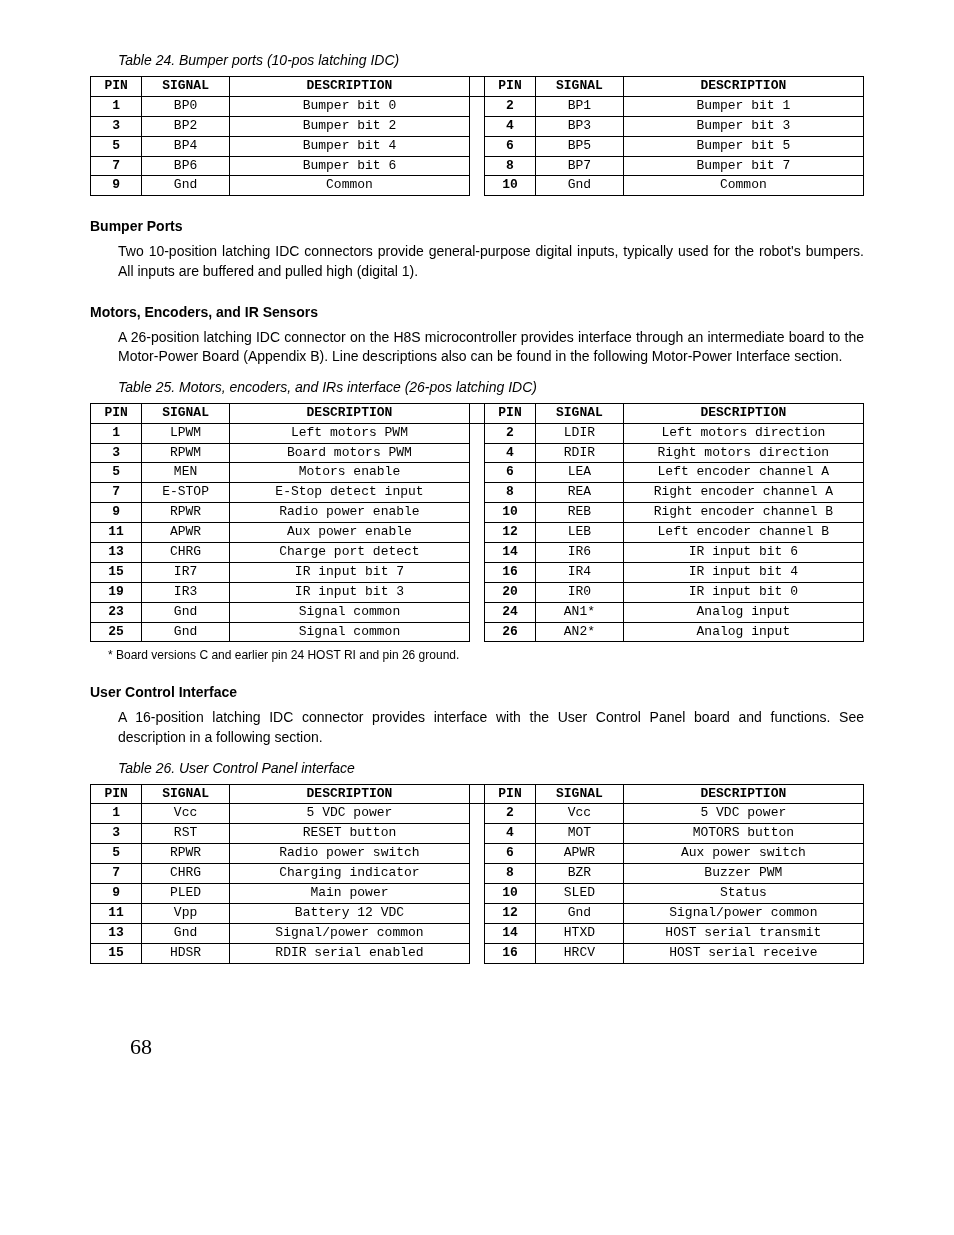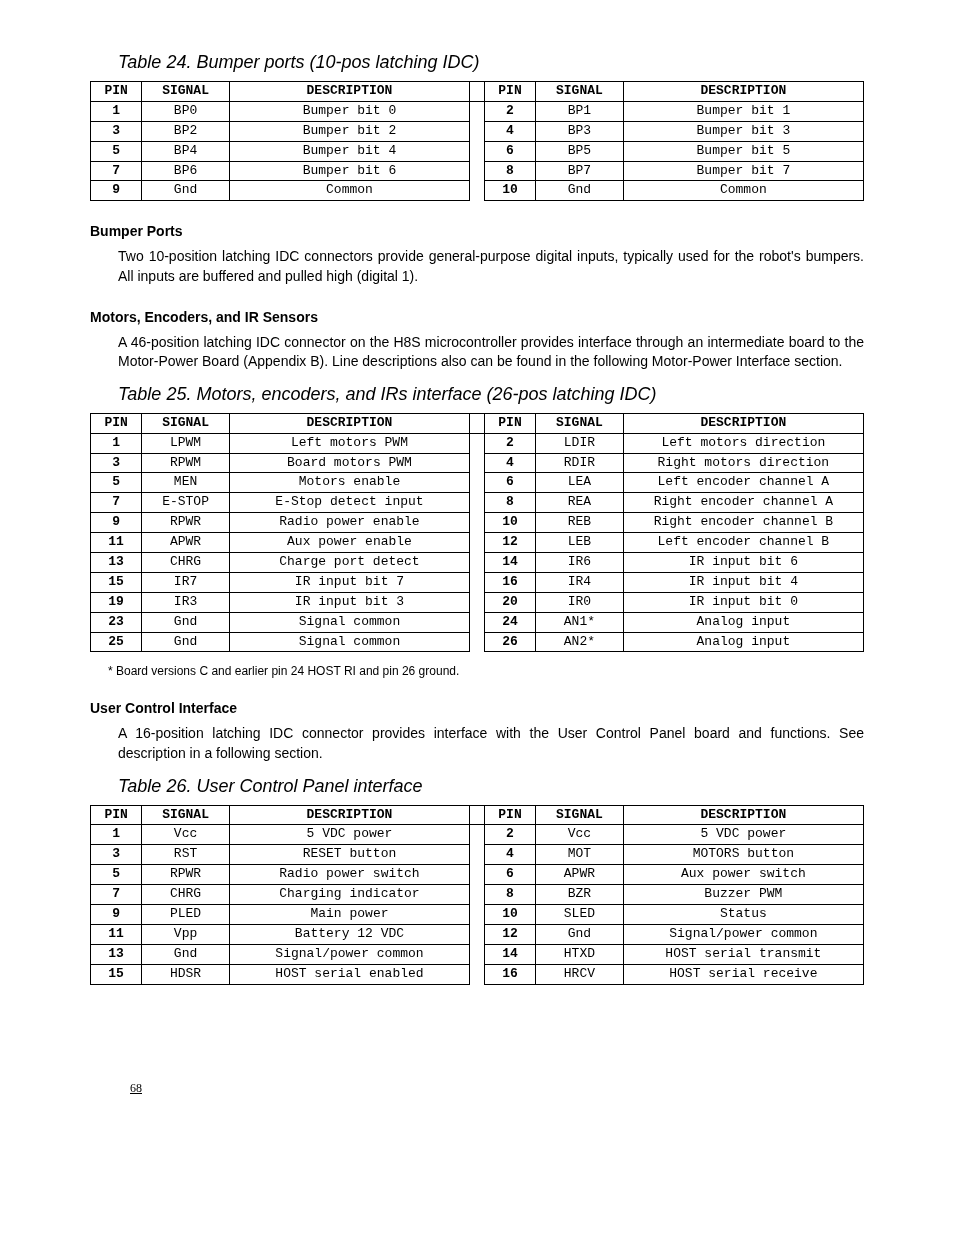--- a/index.html
+++ b/index.html
@@ -8,25 +8,25 @@
     color: #000;
     background: #fff;
     margin: 0;
     padding: 40px 90px 40px 90px;
     width: 954px;
     box-sizing: border-box;
   }
   .table-caption {
     font-style: italic;
     margin: 12px 0 8px 28px;
-    font-size: 18px;
+    font-size: 14px;
   }
   table.pin-table {
     border-collapse: collapse;
-    margin: 0 0 12px 0;
+    margin: 0 0 6px 0;
     width: 100%;
   }
   table.pin-table th, table.pin-table td {
     border: 1px solid #000;
     font-family: "Courier New", monospace;
     font-size: 13px;
     text-align: center;
     padding: 1px 6px;
     line-height: 1.3;
   }
@@ -58,25 +58,24 @@
   .body-para {
     margin: 0 0 10px 28px;
     text-align: justify;
     line-height: 1.4;
   }
   .footnote {
     font-size: 12px;
     margin: 2px 0 0 18px;
   }
   .page-number {
-    margin-top: 96px;
+    margin-top: 70px;
     margin-left: 40px;
     font-family: "Times New Roman", serif;
-    font-size: 12px;
-    text-decoration: underline;
+    font-size: 22px;
   }
 </style>
 </head>
 <body>
 
 <div class="table-caption">Table 24. Bumper ports (10-pos latching IDC)</div>
 <table class="pin-table">
   <thead>
       <tr>
     <th>PIN</th>
@@ -134,21 +133,21 @@
         <td class="sig">Gnd</td>
         <td class="desc">Common</td>
       </tr>
     </tbody>
 </table>
 
 <div class="section-heading">Bumper Ports</div>
 <p class="body-para">Two 10-position latching IDC connectors provide general-purpose digital inputs, typically used for the robot's bumpers.  All inputs are buffered and pulled high (digital 1).</p>
 
 <div class="section-heading">Motors, Encoders, and IR Sensors</div>
-<p class="body-para">A 46-position latching IDC connector on the H8S microcontroller provides interface through an intermediate board to the Motor-Power Board (Appendix B).  Line descriptions also can be found in the following Motor-Power Interface section.</p>
+<p class="body-para">A 26-position latching IDC connector on the H8S microcontroller provides interface through an intermediate board to the Motor-Power Board (Appendix B).  Line descriptions also can be found in the following Motor-Power Interface section.</p>
 
 <div class="table-caption">Table 25.  Motors, encoders, and IRs interface (26-pos latching IDC)</div>
 <table class="pin-table">
   <thead>
       <tr>
     <th>PIN</th>
     <th>SIGNAL</th>
     <th>DESCRIPTION</th>
     <th class="gap"></th>
     <th>PIN</th>
@@ -336,21 +335,21 @@
         <td class="sig">Gnd</td>
         <td class="desc">Signal/power common</td>
         <td class="gap"></td>
         <td class="pin">14</td>
         <td class="sig">HTXD</td>
         <td class="desc">HOST serial transmit</td>
       </tr>
       <tr>
         <td class="pin">15</td>
         <td class="sig">HDSR</td>
-        <td class="desc">HOST serial enabled</td>
+        <td class="desc">RDIR serial enabled</td>
         <td class="gap"></td>
         <td class="pin">16</td>
         <td class="sig">HRCV</td>
         <td class="desc">HOST serial receive</td>
       </tr>
     </tbody>
 </table>
 
 <div class="page-number">68</div>
 

